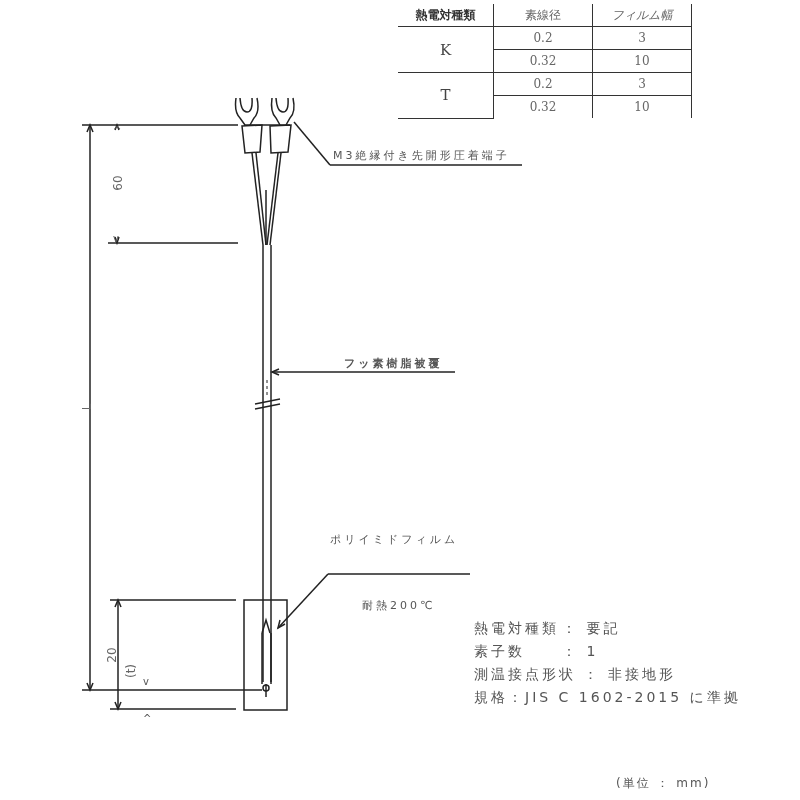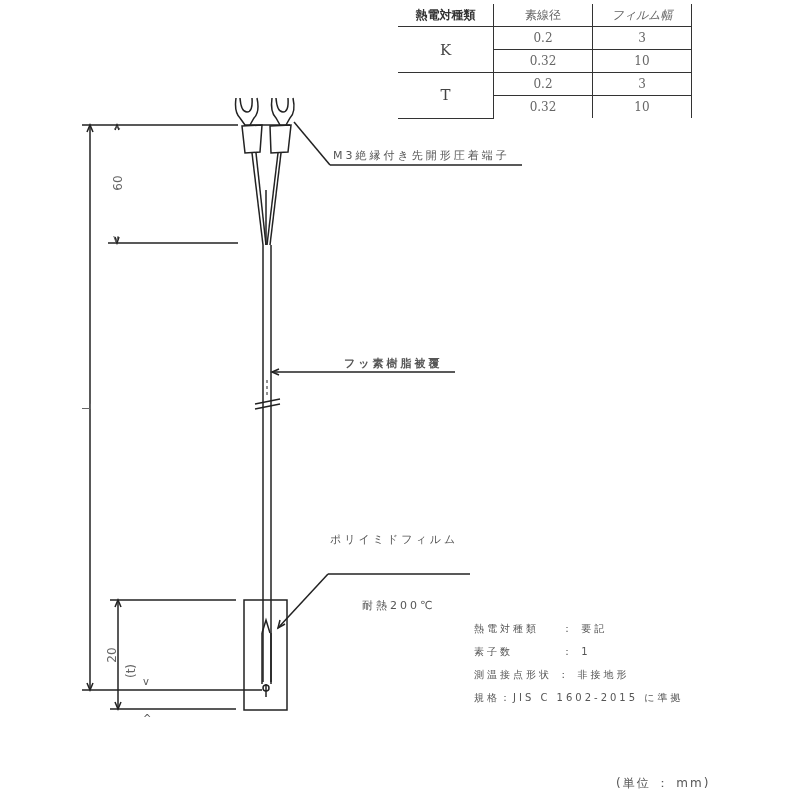--- a/index.html
+++ b/index.html
@@ -10,21 +10,21 @@
                 font-family:"DejaVu Serif", serif; font-size:12px; }
   .spec-table td, .spec-table th { border:1.5px solid #333; text-align:center;
                 font-weight:normal; color:#666; padding:0; height:22px; }
   .spec-table th.c0 { width:95px; color:#333; font-weight:bold; }
   .spec-table th.c1 { width:98px; }
   .spec-table th.c2 { width:98px; font-style:italic;margin-left:22px; }
   .spec-table td.tc { font-size:15px; color:#444; }
   .spec-table tr.last td { border-bottom:none; }
   .spec-table tr.first th { border-top:none; }
   .spec-table th.c0, .spec-table td.tc { border-left:none; }
-  .notes { position:absolute; left:474px; top:617px; font-size:10px; color:#555;
+  .notes { position:absolute; left:474px; top:617px; font-size:14px; color:#555;
            letter-spacing:3px; }
   .notes .row { height:23px; line-height:23px; white-space:nowrap; }
   .notes .k { display:inline-block; }
   .notes .w1 { width:88px; }
   .unit { position:absolute; left:616px; top:775px; font-size:12px; color:#555;
           letter-spacing:2px; }
   .lbl { position:absolute; font-size:11px; color:#555; letter-spacing:3px; white-space:nowrap; }
   .rot { position:absolute; font-size:12px; color:#666; transform:rotate(-90deg);
          transform-origin:center; white-space:nowrap; }
 </style>

